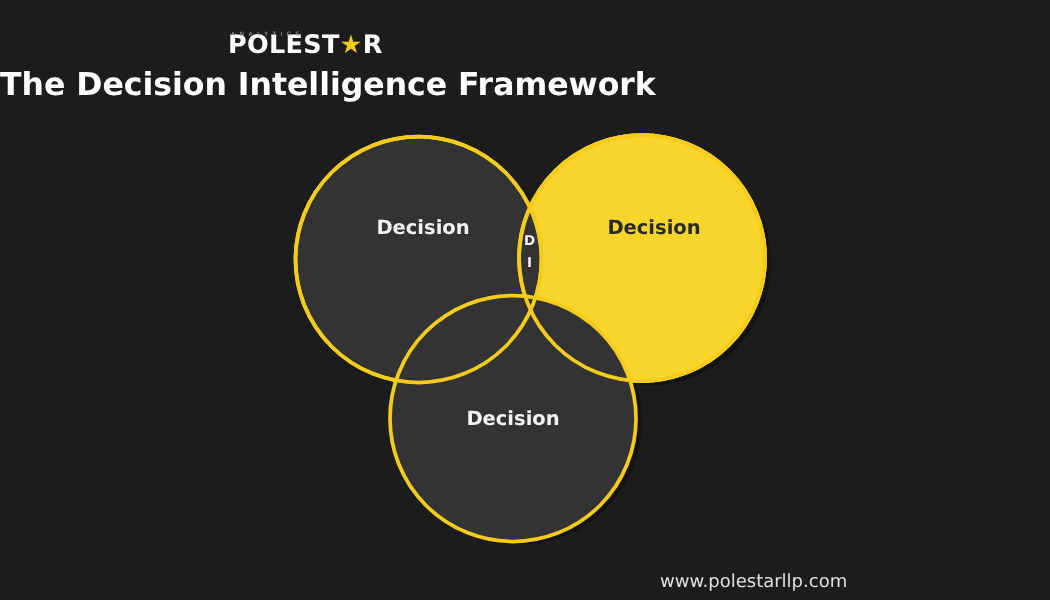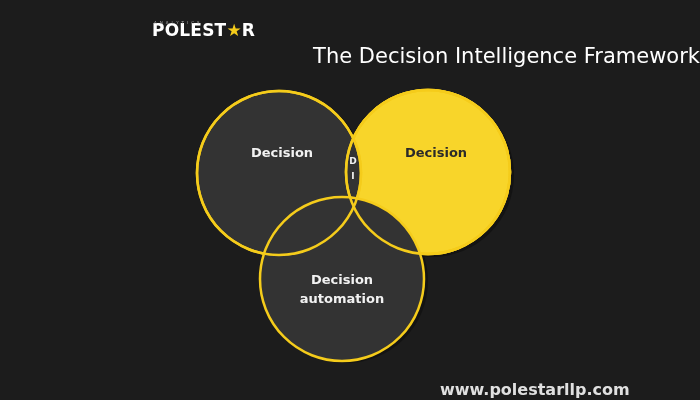--- a/index.html
+++ b/index.html
@@ -1,24 +1,24 @@
 <!DOCTYPE html>
 <html><head>
 <meta charset="utf-8">
 <style>
   html,body{margin:0;padding:0;}
   body{width:700px;height:400px;background:#1c1c1c;position:relative;overflow:hidden;font-family:"DejaVu Sans","Liberation Sans",sans-serif;}
   .logo{position:absolute;left:152px;top:4px;height:20px;}
   .logo-text{position:absolute;left:0;top:16px;font-size:17px;font-weight:bold;color:#fff;letter-spacing:0.2px;white-space:nowrap;}
   .logo-star{color:#f5cc1b;}
   .logo-sub{position:absolute;left:2px;top:16px;font-size:4px;color:#aaa;letter-spacing:3px;white-space:nowrap;}
-  .title{position:absolute;left:0;width:700px;top:44px;text-align:right;color:#fff;font-size:21px;font-weight:normal;}
+  .title{position:absolute;left:0;width:700px;top:44px;text-align:left;color:#fff;font-size:21px;font-weight:bold;}
   svg.venn{position:absolute;left:0;top:0;}
   .label{position:absolute;text-align:center;font-weight:bold;font-size:13px;line-height:19px;}
-  .footer{position:absolute;left:440px;top:380px;color:#e0e0e0;font-size:16px;font-weight:bold;}
+  .footer{position:absolute;left:440px;top:380px;color:#e0e0e0;font-size:12px;}
 </style>
 </head>
 <body>
 
 <div class="logo">
   <div class="logo-text"><span>POLEST</span><span class="logo-star">★</span><span>R</span></div>
   <div class="logo-sub">ANALYTICS</div>
 </div>
 
 <div class="title">The Decision Intelligence Framework</div>
@@ -40,20 +40,19 @@
 </svg>
 
 <div class="label" style="left:222px;top:143px;width:120px;color:#f2f2f2;">
   <div>Decision</div>
 </div>
 <div class="label" style="left:376px;top:143px;width:120px;color:#2a2a2a;">
   <div>Decision</div>
 </div>
 <div class="label" style="left:282px;top:270px;width:120px;color:#f2f2f2;">
   <div>Decision</div>
-  <div>automation</div>
 </div>
 <div class="label" style="left:345px;top:154px;width:16px;font-size:9px;line-height:15px;color:#f2f2f2;">
   <div>D</div>
   <div>I</div>
 </div>
 
 <div class="footer">www.polestarllp.com</div>
 
 </body></html>

